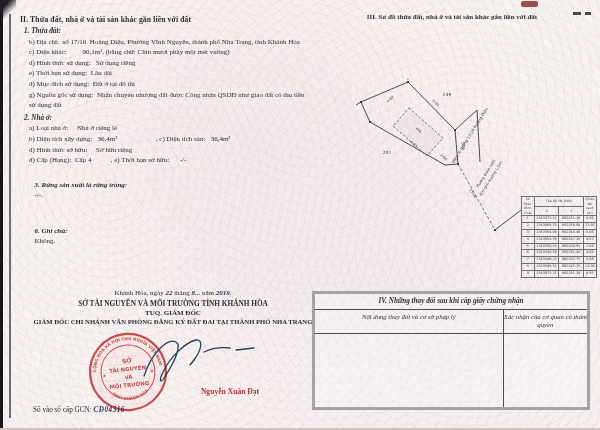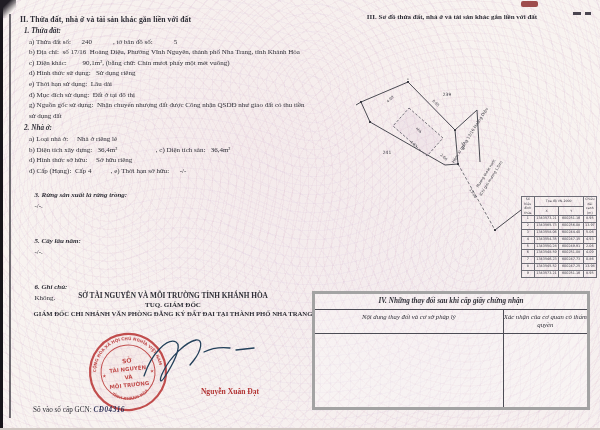--- a/index.html
+++ b/index.html
@@ -79,49 +79,52 @@
   <div class="edge-left2"></div>
   <div class="corner-smudge"></div>
   <div class="edge-bottom"></div>
   <div class="mark-red"></div>
   <div class="mark-dash"></div>
 
   <div class="secII">
     <div class="title">II. Thửa đất, nhà ở và tài sản khác gắn liền với đất</div>
 
     <div class="ln h">1. Thửa đất:</div>
-    <div class="ln">a) Thửa đất số:      240            , tờ bản đồ số:            5</div>
     <div class="ln">b) Địa chỉ:  số 17/16  Hoàng Diệu, Phường Vĩnh Nguyên, thành phố Nha Trang, tỉnh Khánh Hòa</div>
     <div class="ln">c) Diện khác:         90,1m², (bằng chữ: Chín mươi phẩy một mét vuông)</div>
     <div class="ln">d) Hình thức sử dụng:   Sử dụng riêng</div>
     <div class="ln">e) Thời hạn sử dụng:  Lâu dài</div>
     <div class="ln">đ) Mục đích sử dụng:  Đất ở tại đô thị</div>
     <div class="ln">g) Nguồn gốc sử dụng:  Nhận chuyển nhượng đất được Công nhận QSDĐ như giao đất có thu tiền sử dụng đất</div>
 
     <div class="ln h">2. Nhà ở:</div>
     <div class="ln">a) Loại nhà ở:     Nhà ở riêng lẻ</div>
     <div class="ln">b) Diện tích xây dựng:   36,4m²                      , c) Diện tích sàn:   36,4m²</div>
     <div class="ln">d) Hình thức sở hữu:     Sở hữu riêng</div>
     <div class="ln">đ) Cấp (Hạng):  Cấp 4           , e) Thời hạn sở hữu:      -/-</div>
 
     <div class="ln num">
       <span class="bi">3. Rừng sản xuất là rừng trồng:</span>
       <span>-/-.</span>
     </div>
     <div class="ln num">
-      <span class="bi">5. Cây lâu năm:</span>
-      <span>-/-.</span>
-    </div>
-    <div class="ln num">
       <span class="bi">6. Ghi chú:</span>
       <span>Không.</span>
     </div>
   </div>
 
   <div class="sig">
+    <div class="date">
+      <span>Khánh Hòa, ngày</span>
+      <span class="hw">22</span>
+      <span>tháng</span>
+      <span class="hw">8...</span>
+      <span>năm</span>
+      <span class="hw">2019.</span>
+    </div>
     <div class="org">SỞ TÀI NGUYÊN VÀ MÔI TRƯỜNG TỈNH KHÁNH HÒA</div>
     <div class="tuq">TUQ. GIÁM ĐỐC</div>
     <div class="role">GIÁM ĐỐC CHI NHÁNH VĂN PHÒNG ĐĂNG KÝ ĐẤT ĐAI TẠI THÀNH PHỐ NHA TRANG</div>
   </div>
 
   <div class="stamp">
     <svg viewBox="0 0 84 84" width="84" height="84">
       <circle cx="42" cy="42" r="38" fill="rgba(220,140,140,.08)" stroke="#bd4040" stroke-width="2.2"></circle>
       <circle cx="42" cy="42" r="27" fill="none" stroke="#bd4040" stroke-width="1"></circle>
       <defs>

